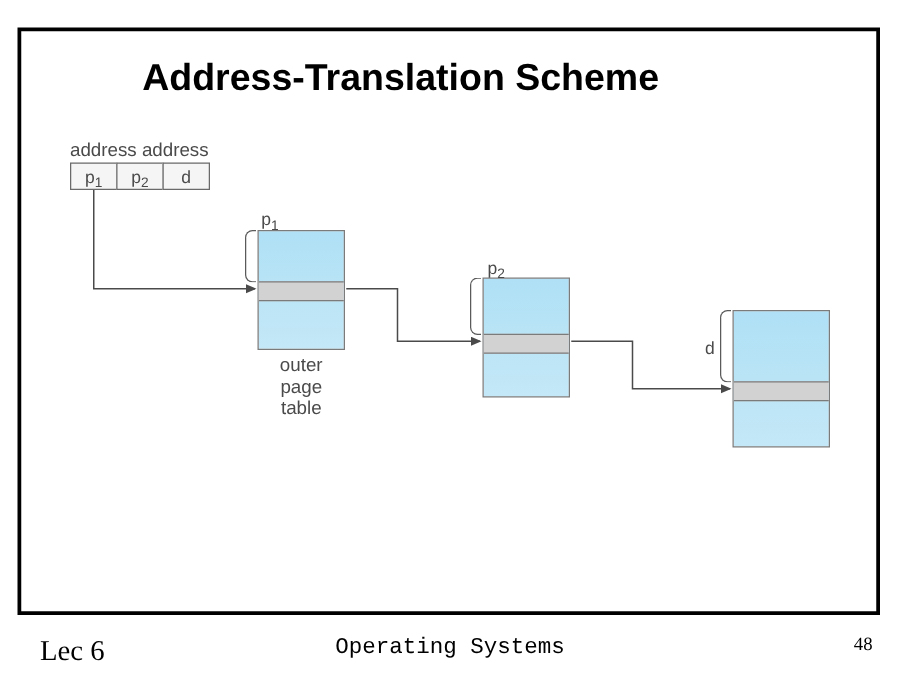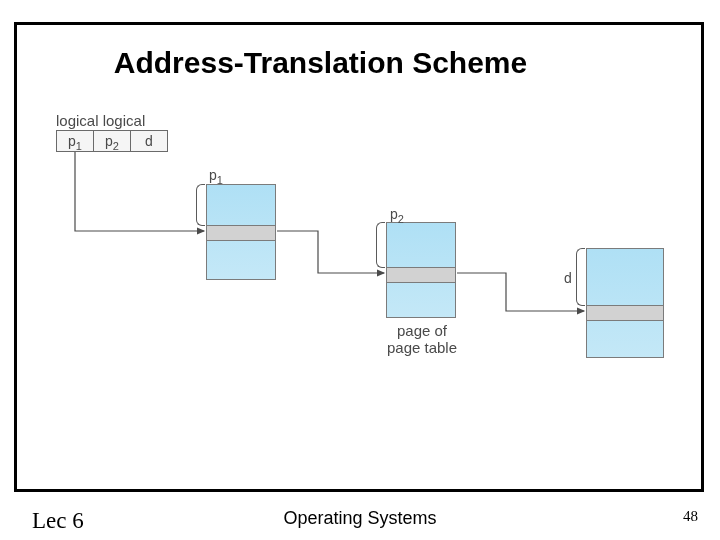--- a/index.html
+++ b/index.html
@@ -35,21 +35,21 @@
     top: 508px;
     font-family: "Times New Roman", Times, serif;
     font-size: 23px;
   }
   .footer-center {
     position: absolute;
     left: 0;
     top: 508px;
     width: 720px;
     text-align: center;
-    font-family: Liberation Sans, sans-serif;
+    font-family: Liberation Mono, monospace;
     font-size: 18px;
   }
   .footer-right {
     position: absolute;
     right: 22px;
     top: 508px;
     font-family: "Times New Roman", Times, serif;
     font-size: 15px;
   }
 
@@ -143,49 +143,49 @@
 </style>
 </head>
 <body>
 
 <div class="frame"></div>
 
 <div class="title">Address-Translation Scheme</div>
 
 <div class="diag">
 
-  <div class="lbl la-label">logical logical</div>
+  <div class="lbl la-label">address address</div>
 
   <div class="la-box p1">
     <span>p</span><span class="sub">1</span>
   </div>
   <div class="la-box p2">
     <span>p</span><span class="sub">2</span>
   </div>
   <div class="la-box d">
     <span>d</span>
   </div>
 
   <div class="ptable outer">
     <div class="slot"></div>
   </div>
   <div class="brace" style="left:140px; top:72px; height:40px;"></div>
   <div class="brace-lbl" style="left:153px; top:55px;">
     <span>p</span><span class="sub">1</span>
   </div>
+  <div class="lbl outer-lbl" style="white-space:pre-line;">outer page
+table</div>
 
   <div class="ptable inner">
     <div class="slot"></div>
   </div>
   <div class="brace" style="left:320px; top:110px; height:44px;"></div>
   <div class="brace-lbl" style="left:334px; top:94px;">
     <span>p</span><span class="sub">2</span>
   </div>
-  <div class="lbl inner-lbl" style="white-space:pre-line;">page of
-page table</div>
 
   <div class="ptable page">
     <div class="slot"></div>
   </div>
   <div class="brace" style="left:520px; top:136px; height:56px;"></div>
   <div class="brace-lbl" style="left:508px; top:158px;">d</div>
 
   <svg class="arrows">
     <defs>
       <marker id="ah" markerWidth="8" markerHeight="8" refX="6" refY="3" orient="auto">

